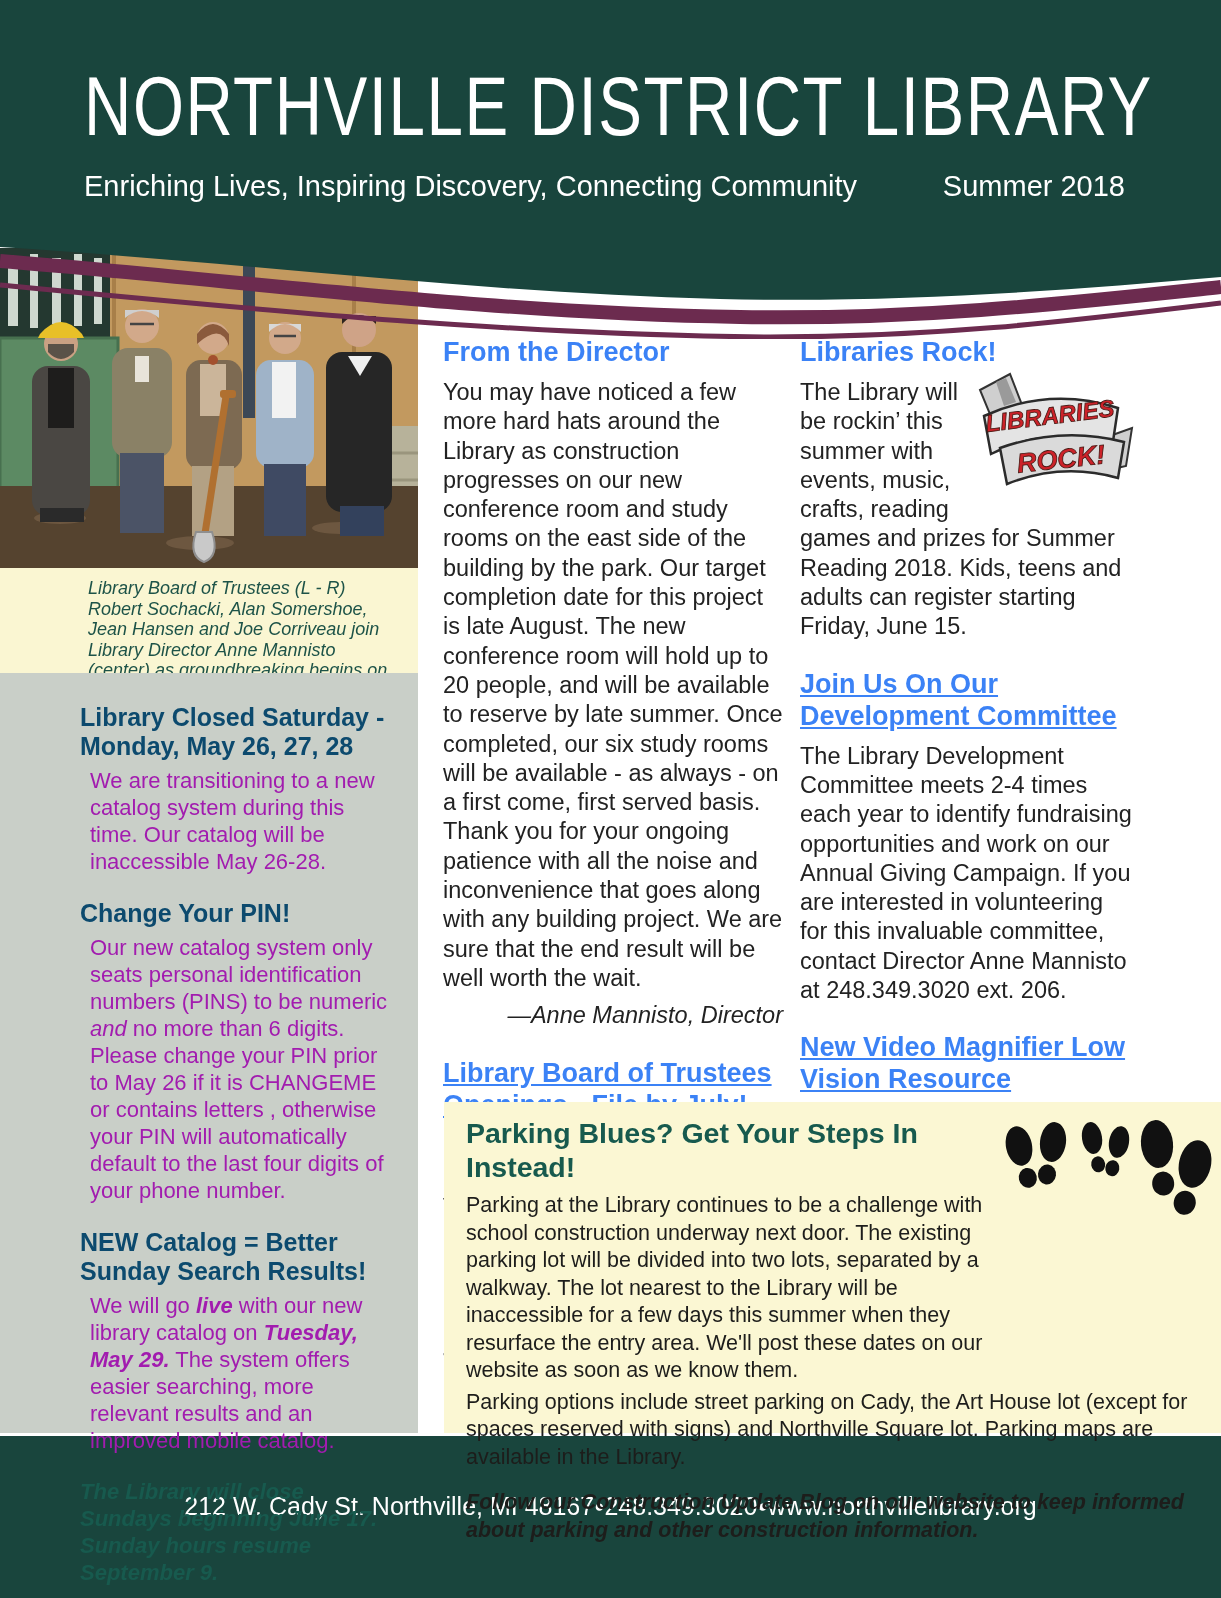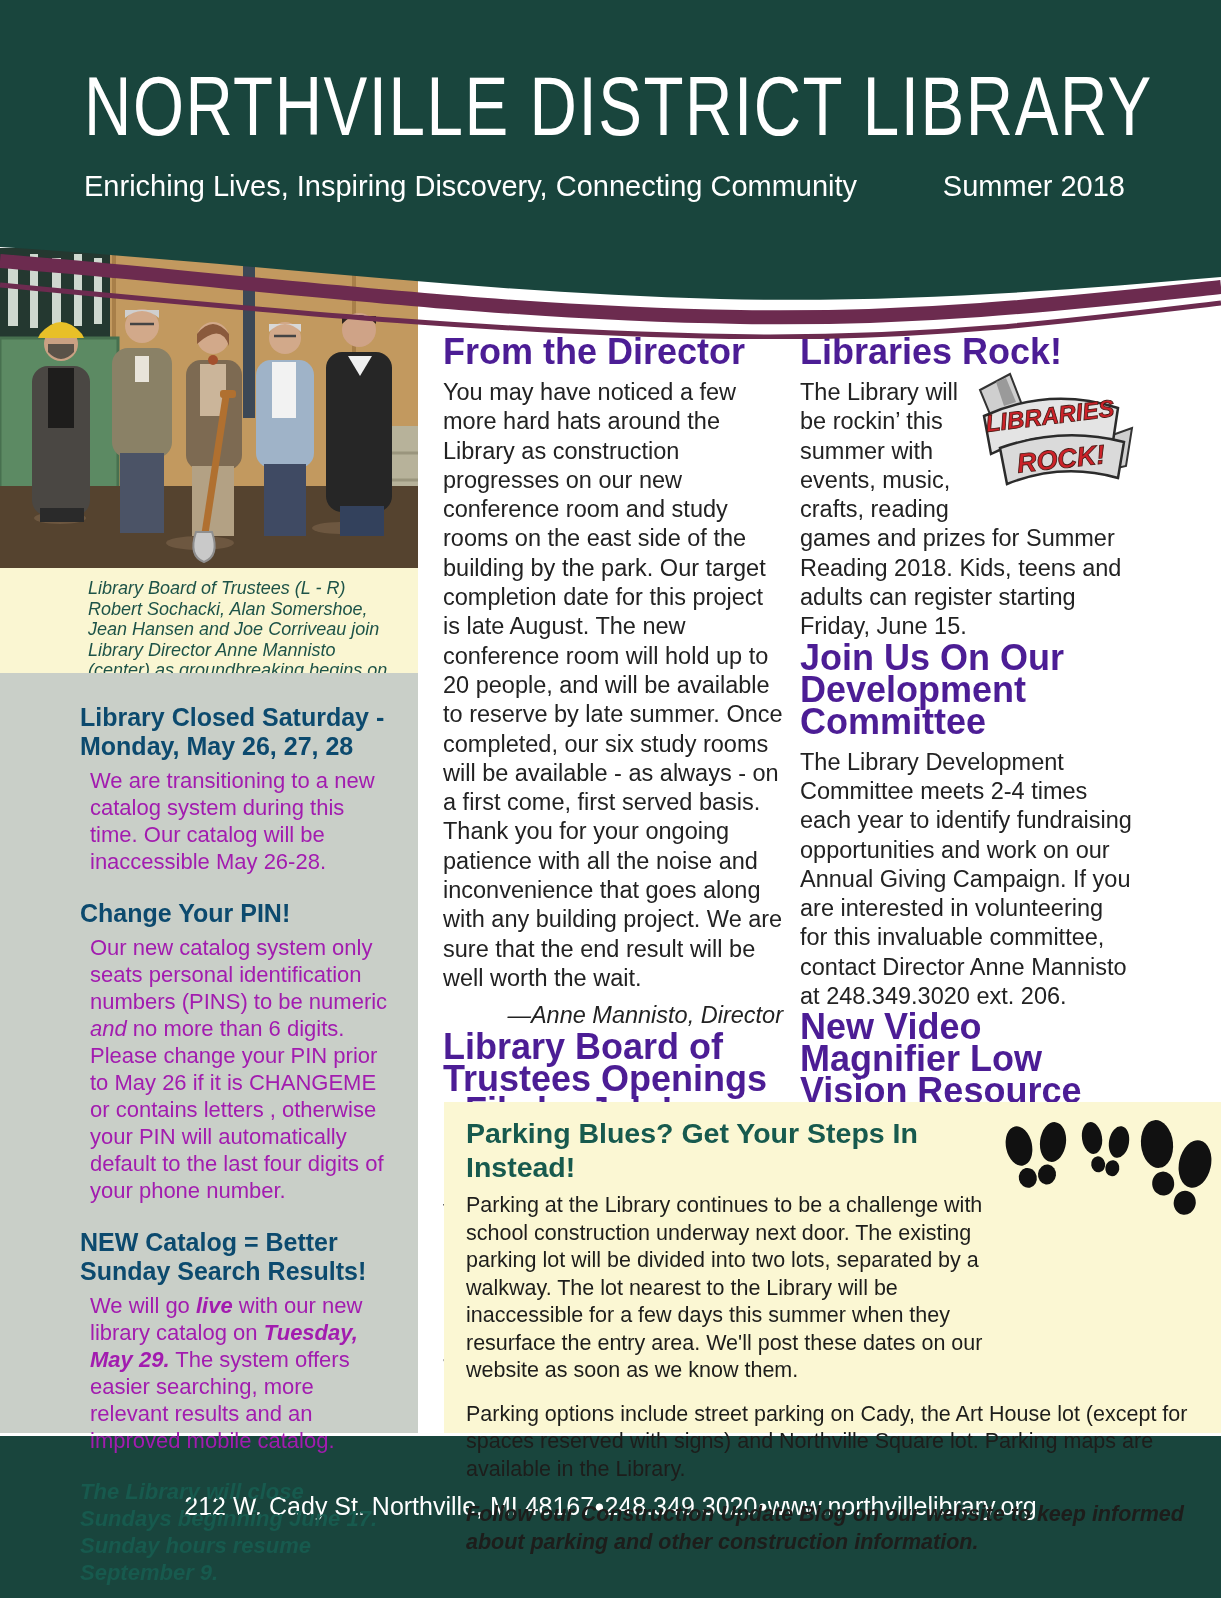--- a/index.html
+++ b/index.html
@@ -25,24 +25,24 @@
             box-sizing:border-box;padding:30px 26px 0 80px;z-index:2;}
   .gray-box h3{margin:0 0 6px 0;color:#0c4a6e;font-size:25px;line-height:29px;font-weight:bold;}
   .gray-box p{margin:0 0 24px 10px;color:#a21caf;font-size:22px;line-height:27px;}
   .gray-box .note{color:#175a4e;font-weight:bold;font-style:italic;font-size:22px;line-height:27px;margin:0;}
   .bi{font-weight:bold;font-style:italic;}
 
   
   .col{position:absolute;top:336px;z-index:2;}
   .col-mid{left:443px;width:340px;}
   .col-right{left:800px;width:334px;}
-  .col h2{margin:0 0 10px 0;color:#4c1d95;font-size:36px;line-height:32px;font-weight:bold;}
+  .col h2{margin:0 0 10px 0;color:#3b82f6;font-size:27px;line-height:32px;font-weight:bold;}
   .col p{margin:0;color:#222222;font-size:23.5px;line-height:29.3px;}
   .byline{text-align:right;font-style:italic;margin-top:8px !important;}
-  .col .spacer-h{}
+  .col .spacer-h{margin-top:26px;text-decoration:underline;}
   .rock-logo{float:right;width:168px;height:124px;margin:-6px 0 4px 6px;}
 
   
   .parking{position:absolute;top:1102px;left:444px;width:778px;height:331px;background:#fbf7d3;
            box-sizing:border-box;padding:14px 20px 0 22px;z-index:2;}
   .parking h2{margin:0;color:#175a4e;font-size:28.5px;line-height:34px;font-weight:bold;margin-right:200px;}
   .parking p{margin:10px 0 0 0;color:#1d1d1b;font-size:21.5px;line-height:27.5px;}
   .parking .p-follow{font-weight:bold;font-style:italic;margin-top:18px;}
   .footprints{position:absolute;top:10px;right:10px;width:215px;height:118px;}
 
@@ -221,21 +221,21 @@
         <ellipse cx="0" cy="0" rx="16" ry="24"></ellipse>
           <ellipse cx="2" cy="40" rx="11" ry="12"></ellipse>
       </g>
       <g transform="translate(198,52) rotate(12)" fill="#111111">
         <ellipse cx="0" cy="0" rx="16" ry="24"></ellipse>
           <ellipse cx="-2" cy="40" rx="11" ry="12"></ellipse>
       </g>
     </svg>
     <h2>Parking Blues? Get Your Steps In Instead!</h2>
     <p style="margin-right:215px; margin-top:8px;">Parking at the Library continues to be a challenge with school construction underway next door. The existing parking lot will be divided into two lots, separated by a walkway. The lot nearest to the Library will be inaccessible for a few days this summer when they resurface the entry area. We'll post these dates on our website as soon as we know them.</p>
-    <p style="margin-top:16px;">Parking options include street parking on Cady, the Art House lot (except for spaces reserved with signs) and Northville Square lot. Parking maps are available in the Library.</p>
+    <p style="margin-top:4px;">Parking options include street parking on Cady, the Art House lot (except for spaces reserved with signs) and Northville Square lot. Parking maps are available in the Library.</p>
     <p class="p-follow">Follow our Construction Update Blog on our website to keep informed about parking and other construction information.</p>
   </div>
 
   <div class="footer">
     <div class="footer-line">
       <span>212 W. Cady St. Northville, MI 48167</span>
       <span class="footer-bullet">●</span>
       <span>248.349.3020</span>
       <span class="footer-bullet">●</span>
       <span>www.northvillelibrary.org</span>

